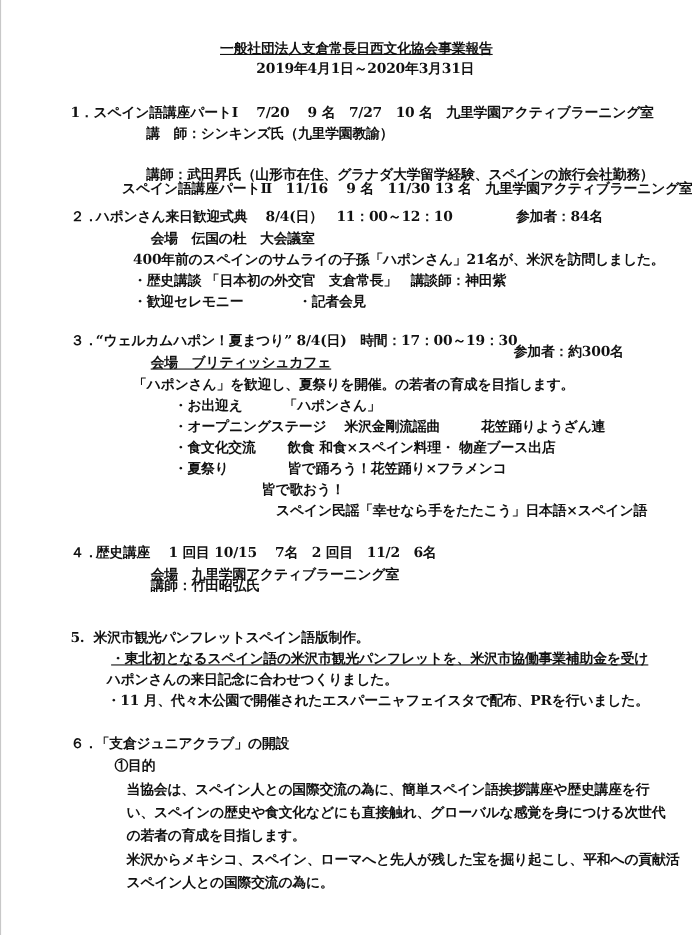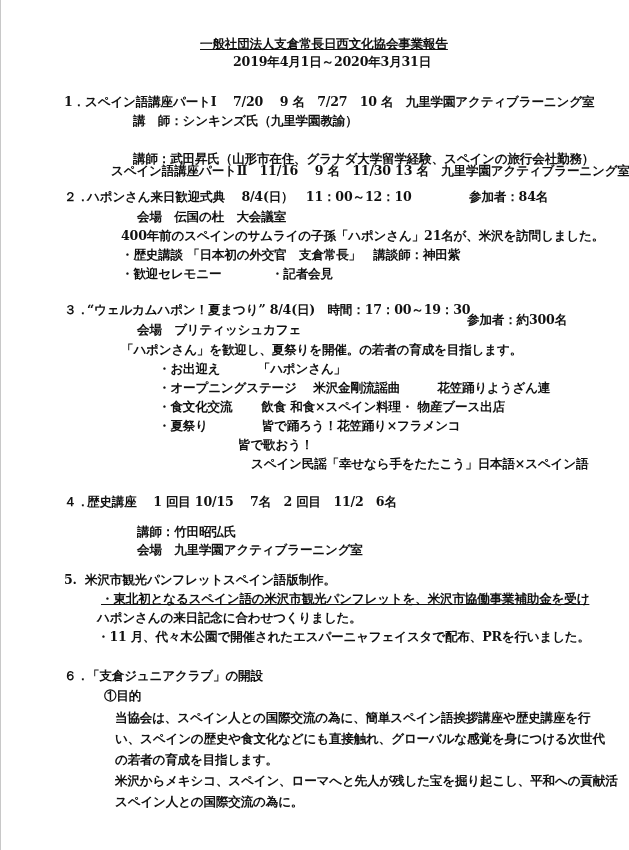--- a/index.html
+++ b/index.html
@@ -38,34 +38,34 @@
   <div class="ln" style="left:136px; top:209px;">会場　伝国の杜　大会議室</div>
   <div class="ln" style="left:120px; top:228px;">400年前のスペインのサムライの子孫「ハポンさん」21名が、米沢を訪問しました。</div>
   <div class="ln" style="left:120px; top:247px;">・歴史講談 「日本初の外交官　支倉常長」　講談師：神田紫</div>
   <div class="ln" style="left:120px; top:266px;">・歓迎セレモニー　　　　・記者会見</div>
 </div>
 
 <div>
   <div class="ln" style="left:63px; top:302px;">３．</div>
   <div class="ln" style="left:86px; top:302px;">“ウェルカムハポン！夏まつり” 8/4(日)　時間：17：00～19：30</div>
   <div class="ln" style="left:466px; top:312px;">参加者：約300名</div>
-  <div class="ln" style="left:136px; top:322px;">会場　ブリティッシュカフェ</div>
+  <div class="ln" style="left:136px; top:322px;text-decoration:underline;">会場　ブリティッシュカフェ</div>
   <div class="ln" style="left:120px; top:342px;">「ハポンさん」を歓迎し、夏祭りを開催。の若者の育成を目指します。</div>
   <div class="ln" style="left:157px; top:361px;">・お出迎え　　　「ハポンさん」</div>
   <div class="ln" style="left:157px; top:380px;">・オープニングステージ　 米沢金剛流謡曲　　　花笠踊りようざん連</div>
   <div class="ln" style="left:157px; top:399px;">・食文化交流　　 飲食 和食×スペイン料理・ 物産ブース出店</div>
   <div class="ln" style="left:157px; top:418px;">・夏祭り　　　　 皆で踊ろう！花笠踊り×フラメンコ</div>
   <div class="ln" style="left:237px; top:437px;">皆で歌おう！</div>
   <div class="ln" style="left:250px; top:456px;">スペイン民謡「幸せなら手をたたこう」日本語×スペイン語</div>
 </div>
 
 <div>
   <div class="ln" style="left:63px; top:494px;">４．</div>
   <div class="ln" style="left:86px; top:494px;">歴史講座　 1 回目 10/15　 7名　2 回目　11/2　6名</div>
-  <div class="ln" style="left:136px; top:542px;">会場　九里学園アクティブラーニング室</div>
+  <div class="ln" style="left:136px; top:514px;">会場　九里学園アクティブラーニング室</div>
   <div class="ln" style="left:136px; top:524px;">講師：竹田昭弘氏</div>
 </div>
 
 <div>
   <div class="ln" style="left:63px; top:572px;">5.</div>
   <div class="ln" style="left:84px; top:572px;">米沢市観光パンフレットスペイン語版制作。</div>
   <div class="ln" style="left:100px; top:591px;text-decoration:underline;">・東北初となるスペイン語の米沢市観光パンフレットを、米沢市協働事業補助金を受け</div>
   <div class="ln" style="left:96px; top:610px;">ハポンさんの来日記念に合わせつくりました。</div>
   <div class="ln" style="left:96px; top:629px;">・11 月、代々木公園で開催されたエスパーニャフェイスタで配布、PRを行いました。</div>
 </div>

